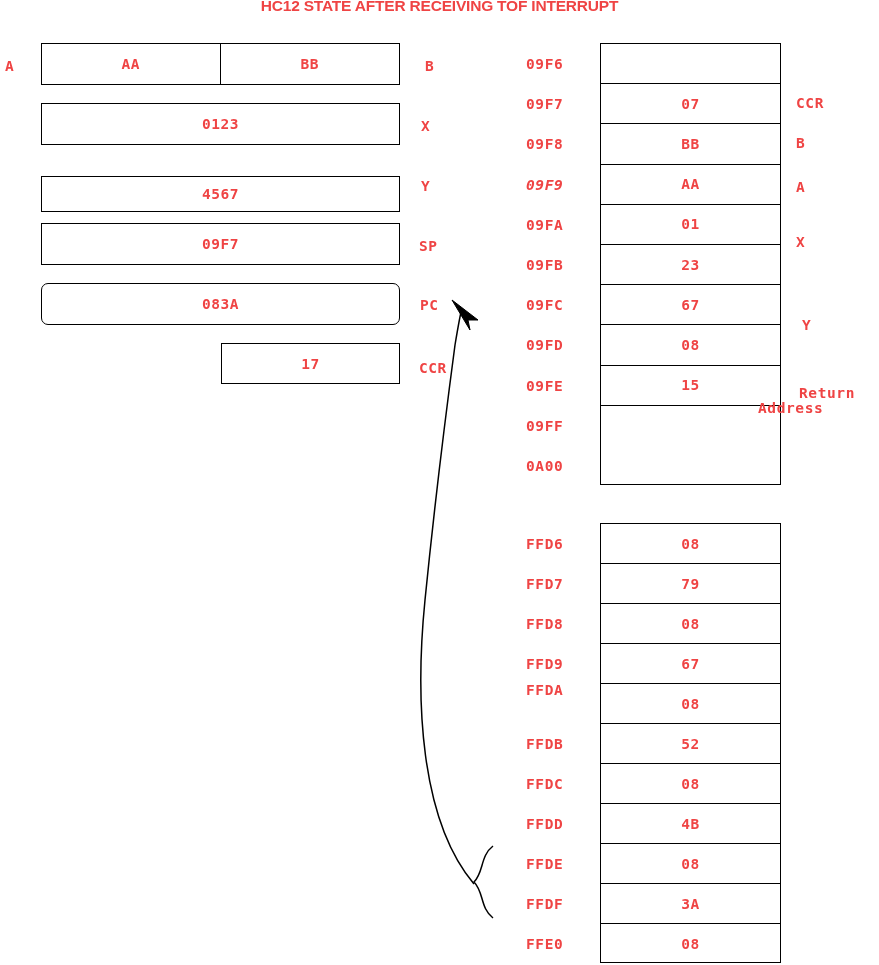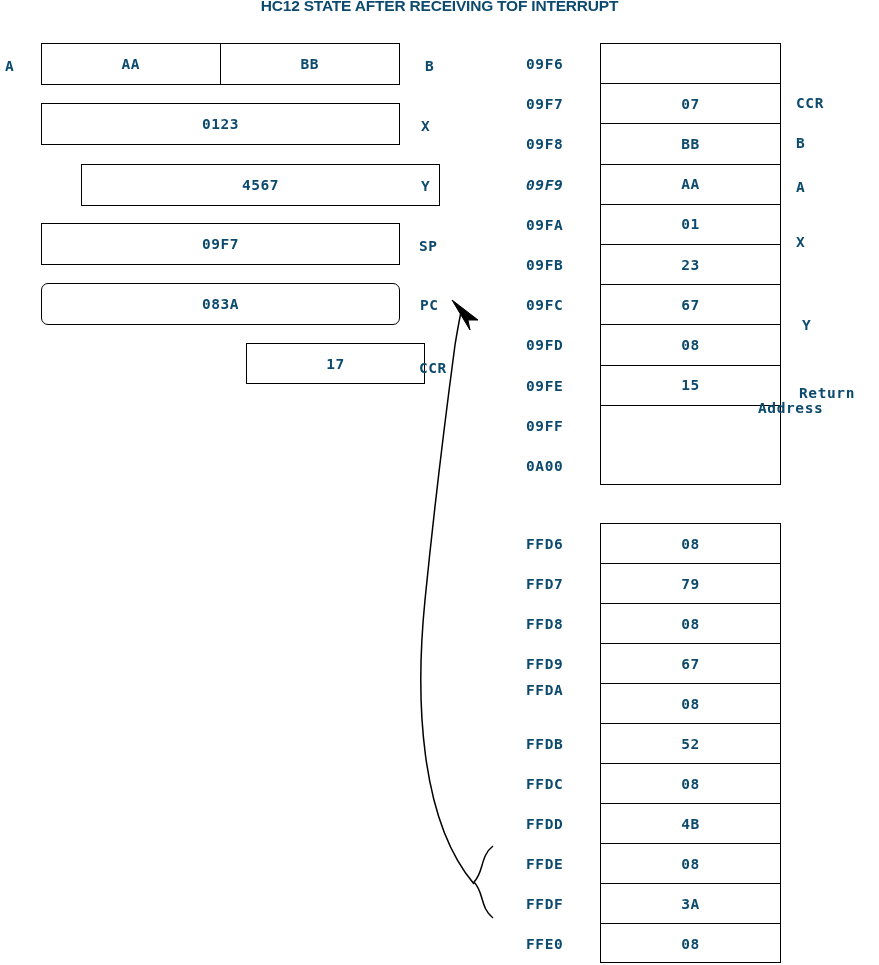--- a/index.html
+++ b/index.html
@@ -8,21 +8,21 @@
     padding: 0;
     background: #ffffff;
   }
   #canvas {
     position: relative;
     width: 879px;
     height: 965px;
     background: #ffffff;
     overflow: hidden;
     font-family: "DejaVu Serif", serif;
-    color: #0c4a6e;
+    color: #ef4444;
   }
 
   
   .title {
     position: absolute;
     left: 0;
     top: -3px;
     width: 879px;
     text-align: center;
     font-family: "Liberation Sans", sans-serif;
@@ -134,36 +134,36 @@
     </div>
   </div>
 
   <div class="reg-label" style="left:425px; top:58px;">B</div>
 
   <div class="reg-box" style="left:41px; top:103px; width:359px; height:42px;">
     <span class="mono">0123</span>
   </div>
   <div class="reg-label" style="left:421px; top:118px;">X</div>
 
-  <div class="reg-box" style="left:41px; top:164px; width:359px; height:42px;margin-left:40px;">
+  <div class="reg-box" style="left:41px; top:176px; width:359px; height:36px;">
     <span class="mono">4567</span>
   </div>
   <div class="reg-label" style="left:421px; top:178px;">Y</div>
 
   <div class="reg-box" style="left:41px; top:223px; width:359px; height:42px;">
     <span class="mono">09F7</span>
   </div>
   <div class="reg-label" style="left:419px; top:238px;">SP</div>
 
   <div class="reg-box" style="left:41px; top:283px; width:359px; height:42px;border-radius:7px;">
     <span class="mono">083A</span>
   </div>
   <div class="reg-label" style="left:420px; top:297px;">PC</div>
 
-  <div class="reg-box" style="left:221px; top:343px; width:179px; height:41px;margin-left:25px;">
+  <div class="reg-box" style="left:221px; top:343px; width:179px; height:41px;">
     <span class="mono">17</span>
   </div>
   <div class="reg-label" style="left:419px; top:360px;">CCR</div>
 
   <div class="mem-table" id="stack-table" style="left: 600px; top: 43px; width: 181px; height: 442.2px;">
       <div class="mem-row" style="height: 40.2px;">
         <span class="mono"></span>
       </div>
       <div class="mem-row" style="height: 40.2px;">
         <span class="mono">07</span>

